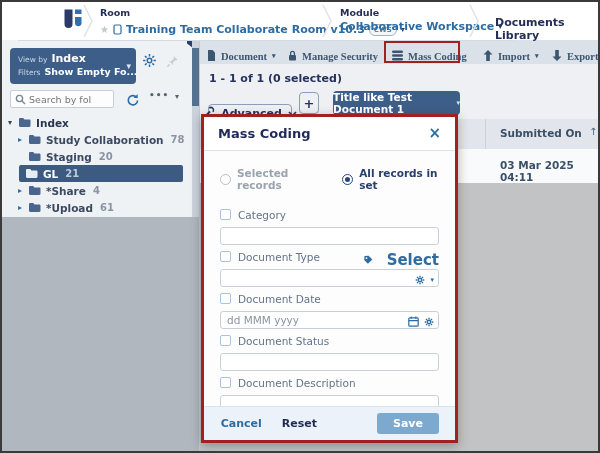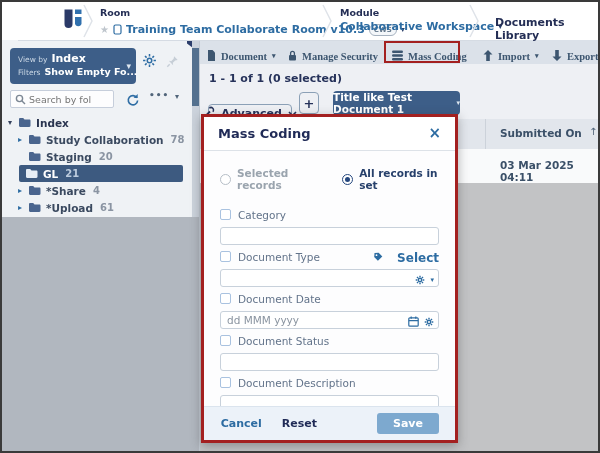--- a/index.html
+++ b/index.html
@@ -85,21 +85,21 @@
   .m-body{padding:10px 16px 0;}
   .radio-row{display:flex;gap:26px;margin:6px 0 18px;align-items:center;}
   .r-item{display:flex;align-items:center;gap:6px;font-size:10.5px;font-weight:600;}
   .rdo{width:11px;height:11px;border-radius:50%;border:1px solid #b6bec7;background:#fff;box-sizing:border-box;position:relative;flex:0 0 11px;}
   .rdo.on{border-color:#25477e;}
   .rdo.on::after{content:"";position:absolute;left:2px;top:2px;width:5px;height:5px;border-radius:50%;background:#25477e;}
   .r-on{color:#27406b;} .r-off{color:#9aa4ae;}
   .field{margin-bottom:6px;}
   .f-label{display:flex;align-items:flex-start;gap:7px;font-size:10.5px;color:#62738a;margin-bottom:3px;height:13px;}
   .cb{width:11px;height:11px;border:1px solid #a9c2e0;border-radius:2px;background:#fff;box-sizing:border-box;flex:0 0 11px;}
-  .f-right{margin-left:auto;display:flex;align-items:center;gap:14px;font-size:12px;font-weight:700;color:#2d6ca2;}
+  .f-right{margin-left:auto;display:flex;align-items:center;gap:14px;font-size:15px;font-weight:700;color:#2d6ca2;}
   .iw{position:relative;}
   .f-input{width:100%;height:18px;border:1px solid #c8d1db;border-radius:3px;background:#fff;box-sizing:border-box;
            font-size:10.5px;color:#3b5068;font-family:inherit;padding:0 6px;outline:none;}
   .f-input::placeholder{color:#8a94a0;}
   .in-icons{position:absolute;right:5px;top:3px;display:flex;align-items:center;gap:5px;}
   .in-caret{font-size:7px;color:#2d6ca2;}
   .m-footer{position:absolute;left:0;right:0;bottom:0;height:33px;background:#ecf2f9;border-top:1px solid #dbe4ee;
             display:flex;align-items:center;justify-content:flex-end;gap:20px;padding:0 16px;}
   .lnk{font-size:11px;font-weight:700;color:#2d6ca2;}
   .lnk2{font-size:11px;font-weight:700;color:#1f2a56;}

